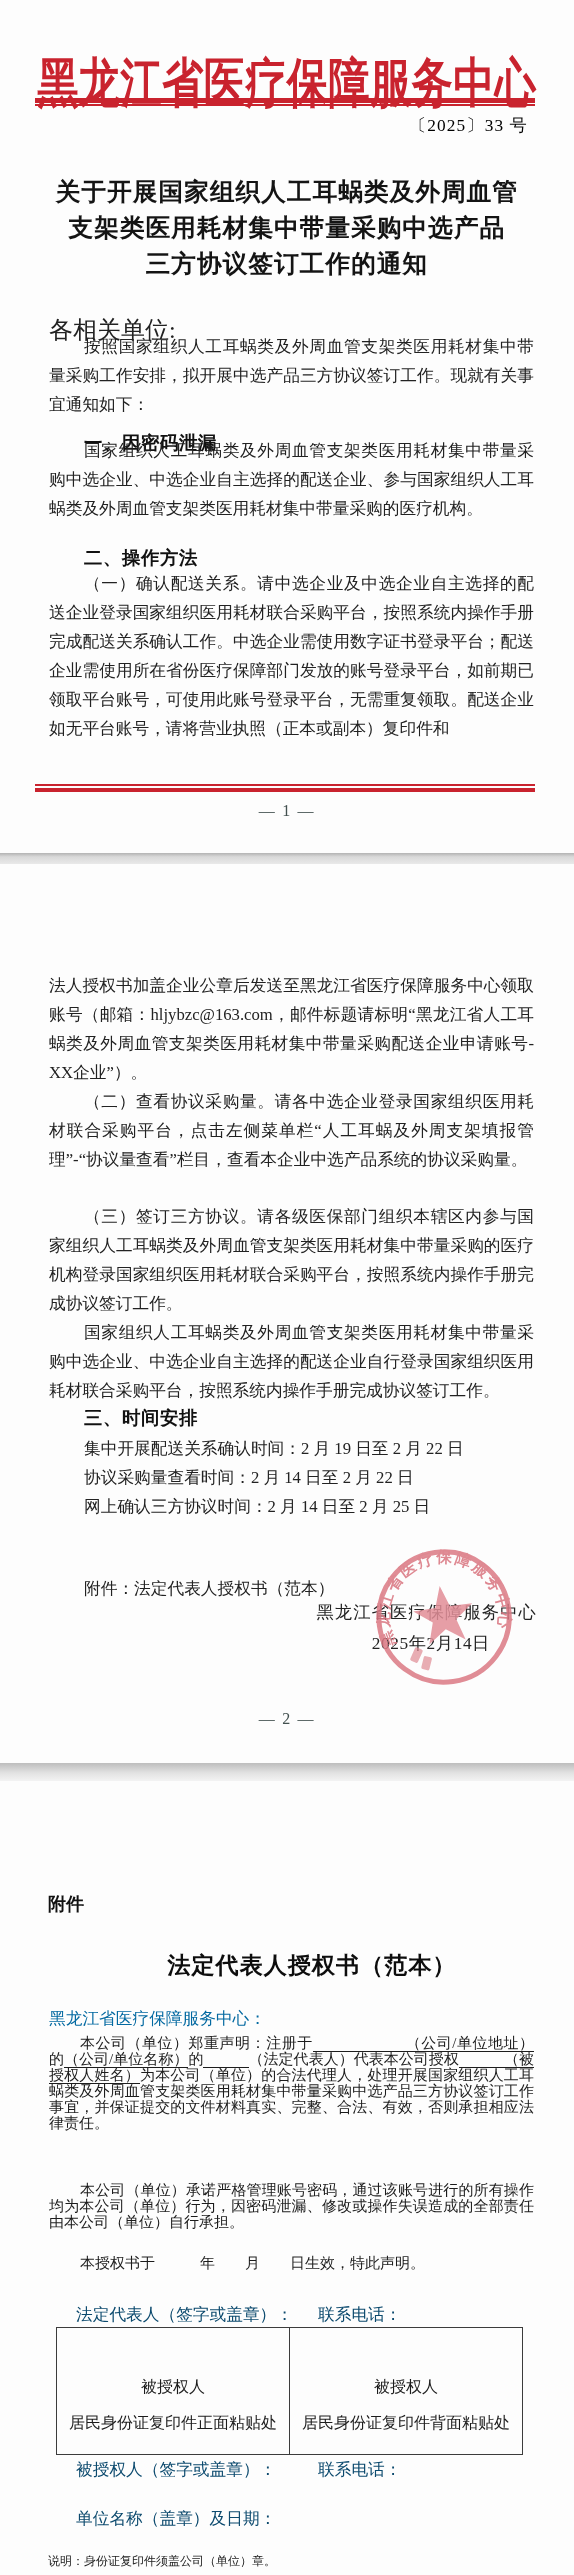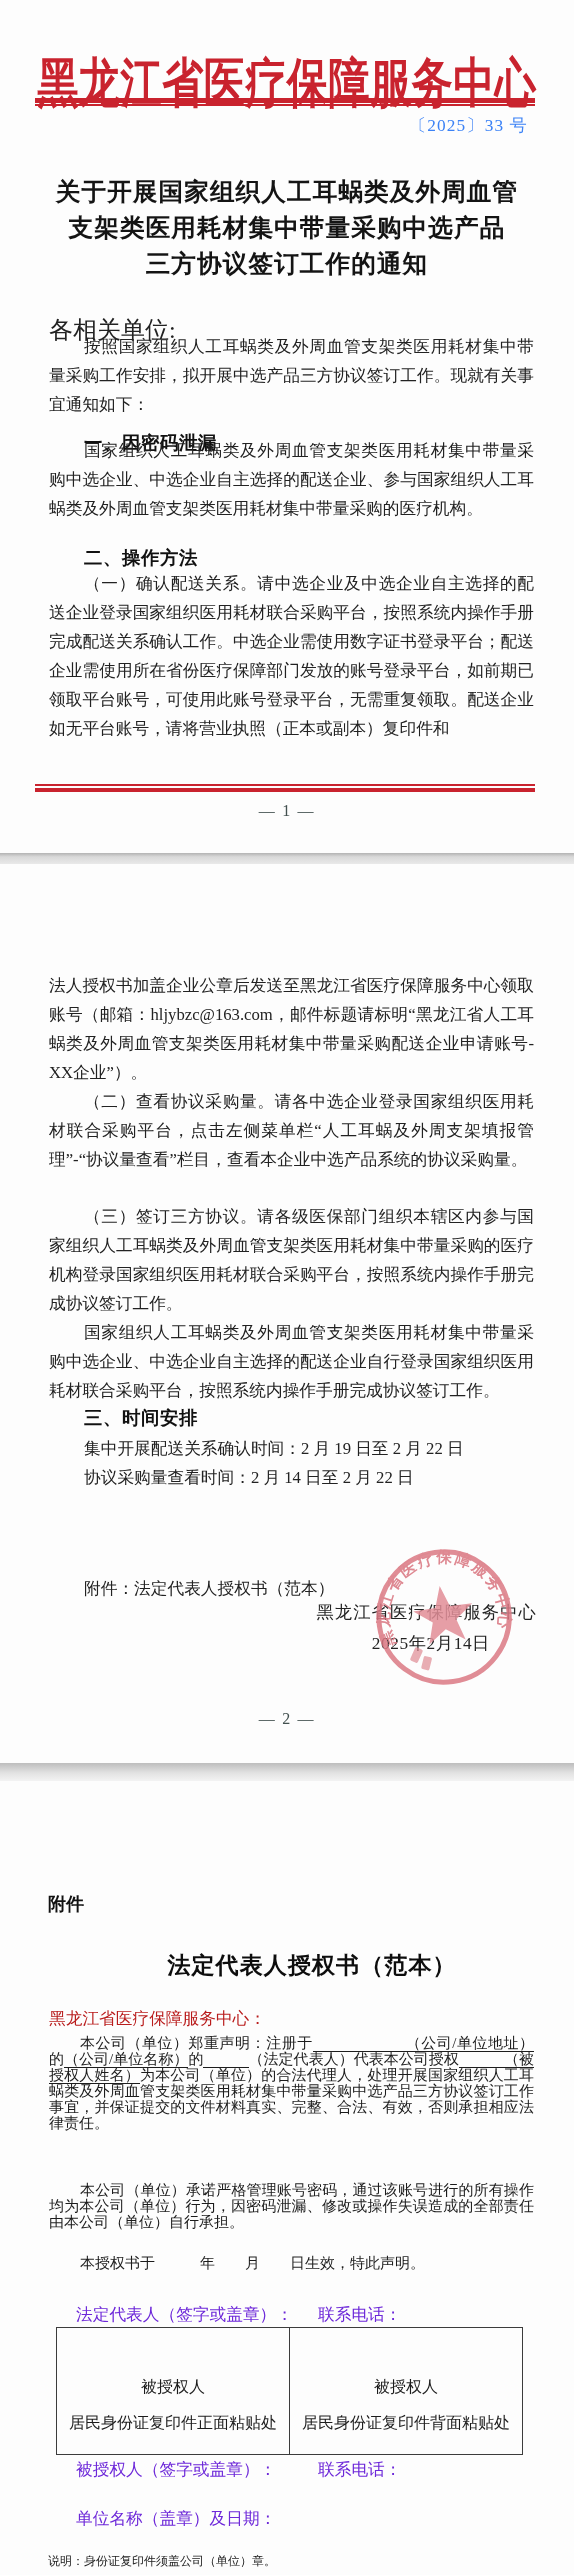--- a/index.html
+++ b/index.html
@@ -12,21 +12,21 @@
   .sep1{height:11px;background:linear-gradient(180deg,#b3b3b3 0%,#d9d9d9 35%,#e9e9e9 100%);}
   .sep2{height:18px;background:linear-gradient(180deg,#bdbdbd 0%,#e2e2e2 55%,#f3f3f3 100%);}
   .abs{position:absolute;}
   
   .org-title{top:28px;left:0;width:100%;text-align:center;font-size:41px;line-height:42px;
     font-weight:bold;color:#c9232e;letter-spacing:0.6px;transform:scaleY(1.30);transform-origin:50% 0;
     white-space:nowrap;}
   .rule{left:35px;width:500px;background:#c9232e;}
   .rule-thick-top{top:98px;height:4.5px;}
   .rule-thin-bot{top:104px;height:1.7px;}
-  .doc-no{top:113px;right:46px;font-size:17.3px;letter-spacing:1.1px;color:#3b82f6;}
+  .doc-no{top:113px;right:46px;font-size:17.3px;letter-spacing:1.1px;color:#000000;}
   .doc-title{top:174px;left:0;width:100%;text-align:center;font-size:24.6px;line-height:36px;
     font-weight:bold;color:#141414;letter-spacing:1.1px;}
   .doc-title div{white-space:nowrap;}
   
   .bt{font-size:16.7px;line-height:29px;text-align:justify;color:#222;}
   .blk{left:49px;width:485px;}
   .ind{text-indent:35px;}
   .salute{top:314px;left:49px;font-size:24px;color:#222;}
   .hd{font-family:"Liberation Sans","DejaVu Sans",sans-serif;font-weight:bold;font-size:18.4px;
     color:#111;letter-spacing:0.6px;}
@@ -40,23 +40,23 @@
   .signer{top:736px;right:37px;font-size:17.3px;letter-spacing:1.1px;color:#232323;}
   .signdate{top:767px;right:84px;font-size:17.3px;letter-spacing:0.6px;color:#232323;}
   .stamp{top:675px;left:366px;width:156px;height:156px;transform:rotate(-8deg);opacity:0.85;}
   
   .attach-label{top:111px;left:48px;font-family:"Liberation Sans","DejaVu Sans",sans-serif;
     font-weight:bold;font-size:18px;color:#111;}
   .auth-title{top:169px;left:0;width:100%;text-align:center;font-family:"Liberation Sans","DejaVu Sans",sans-serif;
     font-weight:bold;font-size:23px;color:#0d0d0d;letter-spacing:1.1px;transform:translateX(25px);}
   .b3{font-size:15px;line-height:16px;text-align:justify;color:#1c1c1c;}
   .ind3{text-indent:31px;}
-  .p3-salute{top:226px;left:49px;font-size:16.7px;color:#b91c1c;}
+  .p3-salute{top:226px;left:49px;font-size:16.7px;color:#0369a1;}
   .u{border-bottom:1.1px solid #1d1d1d;}
-  .labrow{left:0;width:574px;height:24.6px;font-size:16.7px;color:#6d28d9;font-family:Liberation Serif, serif;}
+  .labrow{left:0;width:574px;height:24.6px;font-size:16.7px;color:#0c4a6e;font-family:Liberation Serif, serif;}
   .labrow .l1{position:absolute;left:76px;}
   .labrow .l2{position:absolute;left:318px;}
   .idtable{top:546px;left:56px;width:465px;height:126px;border:1.7px solid #3c3c3c;display:flex;}
   .cell{flex:1;display:flex;flex-direction:column;align-items:center;padding-top:49px;font-size:16px;color:#1c1c1c;}
   .cell .cl2{margin-top:14.5px;}
   .cell-l{border-right:1.7px solid #3c3c3c;}
   .note{top:772px;left:48px;font-size:12px;color:#1c1c1c;}
 </style>
 </head>
 <body>
@@ -91,20 +91,21 @@
 
   <section class="page p2">
     <div class="abs bt blk" style="top:107px;">法人授权书加盖企业公章后发送至黑龙江省医疗保障服务中心领取账号（邮箱：hljybzc@163.com，邮件标题请标明“黑龙江省人工耳蜗类及外周血管支架类医用耗材集中带量采购配送企业申请账号-XX企业”）。</div>
     <div class="abs bt blk ind" style="top:223px;">（二）查看协议采购量。请各中选企业登录国家组织医用耗材联合采购平台，点击左侧菜单栏“人工耳蜗及外周支架填报管理”-“协议量查看”栏目，查看本企业中选产品系统的协议采购量。</div>
     <div class="abs bt blk ind" style="top:338px;">（三）签订三方协议。请各级医保部门组织本辖区内参与国家组织人工耳蜗类及外周血管支架类医用耗材集中带量采购的医疗机构登录国家组织医用耗材联合采购平台，按照系统内操作手册完成协议签订工作。</div>
     <div class="abs bt blk ind" style="top:454px;">国家组织人工耳蜗类及外周血管支架类医用耗材集中带量采购中选企业、中选企业自主选择的配送企业自行登录国家组织医用耗材联合采购平台，按照系统内操作手册完成协议签订工作。</div>
     <div class="abs hd" style="top:541px;left:84px;">三、时间安排</div>
 
     <div class="abs bt blk" style="top:570px;text-indent:35px;text-align:left;">集中开展配送关系确认时间：2 月 19 日至 2 月 22 日</div>
     <div class="abs bt blk" style="top:599px;text-indent:35px;text-align:left;">协议采购量查看时间：2 月 14 日至 2 月 22 日</div>
+    <div class="abs bt blk" style="top:628px;text-indent:35px;text-align:left;">网上确认三方协议时间：2 月 14 日至 2 月 25 日</div>
 
     <div class="abs bt blk" style="top:678px;text-indent:35px;text-align:left;margin-top:32px;">附件：法定代表人授权书（范本）</div>
 
     <div class="abs signer">黑龙江省医疗保障服务中心</div>
     <div class="abs signdate">2025年2月14日</div>
 
     <svg class="abs stamp" viewBox="-140 -140 280 280">
       <circle cx="0" cy="0" r="117" fill="none" stroke="#dc7a85" stroke-width="9"></circle>
       <polygon points="0,-56 13.2,-18.1 53.3,-17.3 21.3,6.9 32.9,45.3 0,22.4 -32.9,45.3 -21.3,6.9 -53.3,-17.3 -13.2,-18.1" fill="#e28e98"></polygon>
       <defs>

